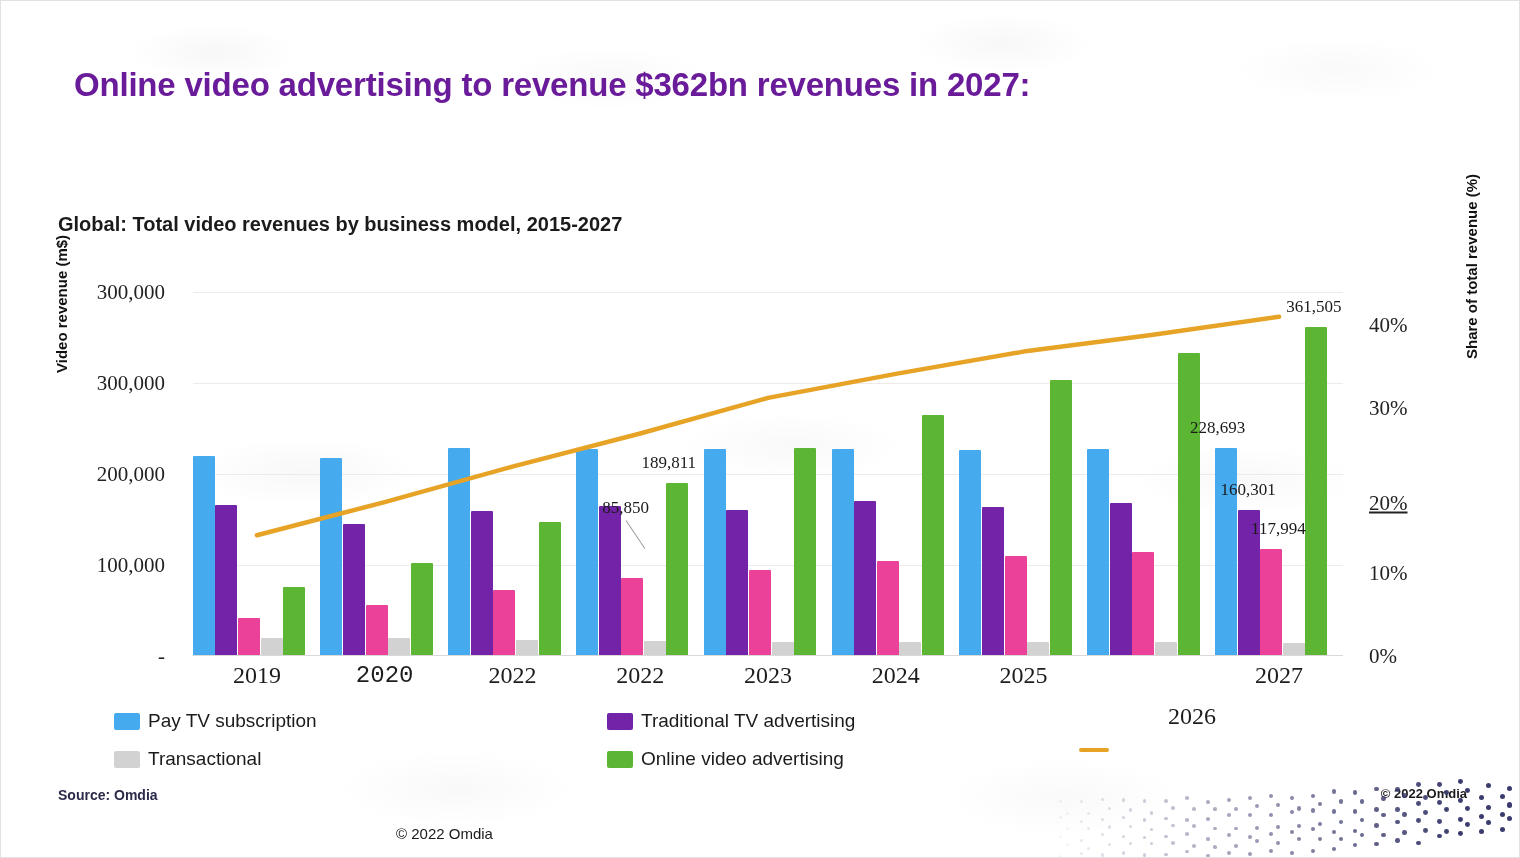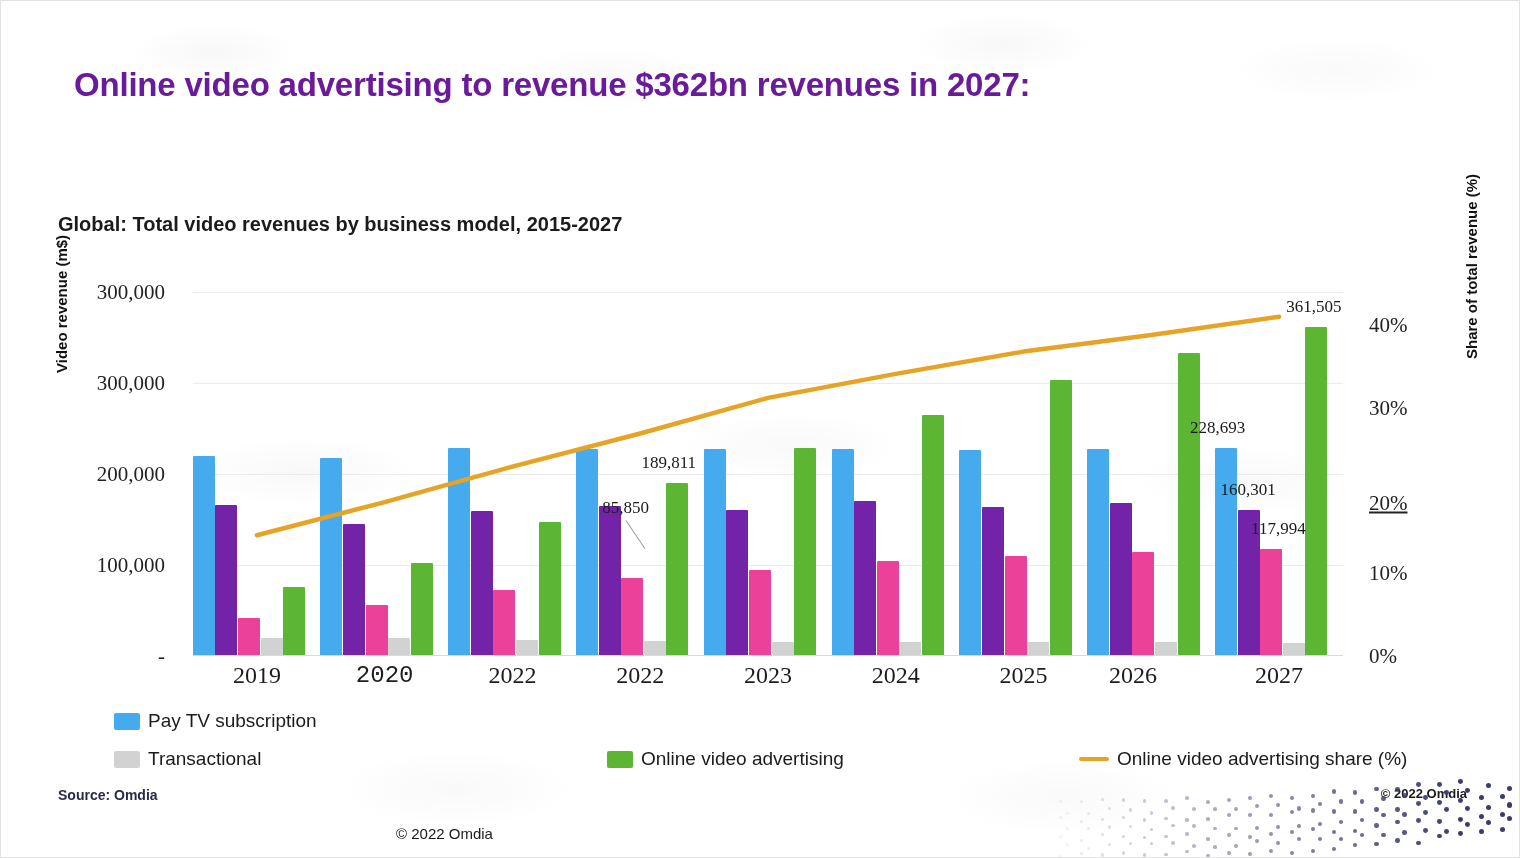--- a/index.html
+++ b/index.html
@@ -111,21 +111,21 @@
       <div class="y2tick" style="top: 324.091px;">40%</div>
     </div>
   <div id="xlabels">
       <div class="xlab" style="left: 185.889px;">2019</div>
       <div class="xlab" style="left: 313.667px; font-family: Liberation Mono, monospace;">2020</div>
       <div class="xlab" style="left: 441.444px;">2022</div>
       <div class="xlab" style="left: 569.222px;">2022</div>
       <div class="xlab" style="left: 697px;">2023</div>
       <div class="xlab" style="left: 824.778px;">2024</div>
       <div class="xlab" style="left: 952.556px;">2025</div>
-      <div class="xlab" style="left: 1062px;">2026</div>
+      <div class="xlab" style="left: 1121px; margin-top: 41px;">2026</div>
       <div class="xlab" style="left: 1208.11px; text-align: center;">2027</div>
     </div>
 
   <div class="plot" id="plot">
     <div id="grid">
         <div class="gridline" style="top: 273px;"></div>
         <div class="gridline" style="top: 182px;"></div>
         <div class="gridline" style="top: 91px;"></div>
         <div class="gridline" style="top: 0px;"></div>
       </div>
@@ -210,33 +210,36 @@
       <div class="dlabel" style="left: 1219.51px; top: 479.126px;">160,301</div>
       <div class="dlabel" style="left: 1250.11px; top: 517.625px;">117,994</div>
     </div>
 
   <div class="legend">
     <div class="lrow">
       <div class="litem" style="left:0px">
         <span class="swatch" style="background: rgb(69, 170, 238);"></span>
         <span class="ltext">Pay TV subscription</span>
       </div>
+      <div class="litem" style="left:493px">
+        <span class="swatch" style="background: rgb(114, 35, 168);"></span>
+        <span class="ltext">Traditional TV advertising</span>
+      </div>
     </div>
     <div class="lrow">
       <div class="litem" style="left:0px">
         <span class="swatch" style="background: rgb(210, 210, 210);"></span>
         <span class="ltext">Transactional</span>
       </div>
       <div class="litem" style="left:493px">
         <span class="swatch" style="background: rgb(92, 182, 51);"></span>
         <span class="ltext">Online video advertising</span>
       </div>
       <div class="litem" style="left:965px">
         <span class="lineswatch" style="background: rgb(230, 163, 37);"></span>
-        <span class="ltext">Online video advertising share (%)</span>
       </div>
     </div>
   </div>
 
   <div class="src">Source: Omdia</div>
   <div class="copy-c">© 2022 Omdia</div>
   <div class="copy-r">© 2022 Omdia</div>
   <div class="dots" id="dots">
       <div class="dot" style="left: 10px; top: 20.9425px; width: 3px; height: 3px; opacity: 0.06;"></div>
       <div class="dot" style="left: 31px; top: 21.3473px; width: 3.10476px; height: 3.10476px; opacity: 0.11;"></div>

